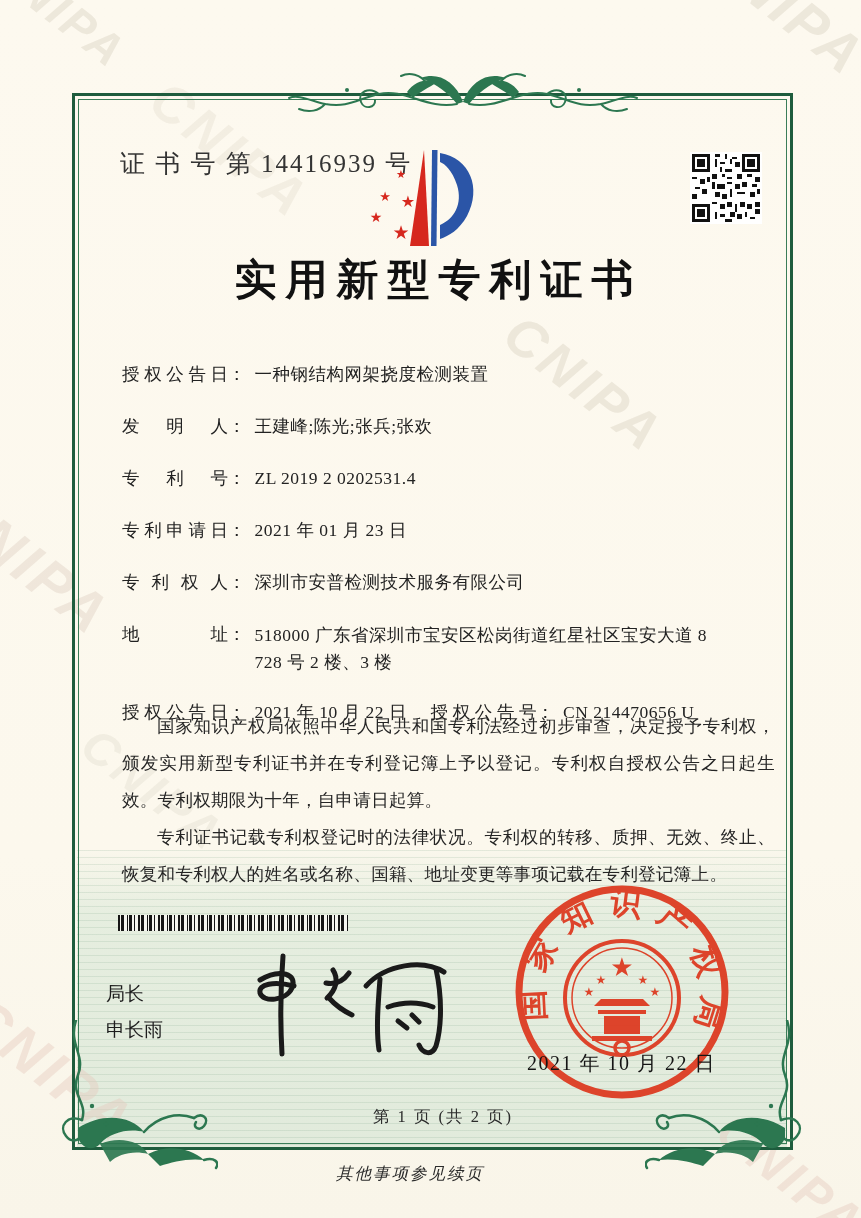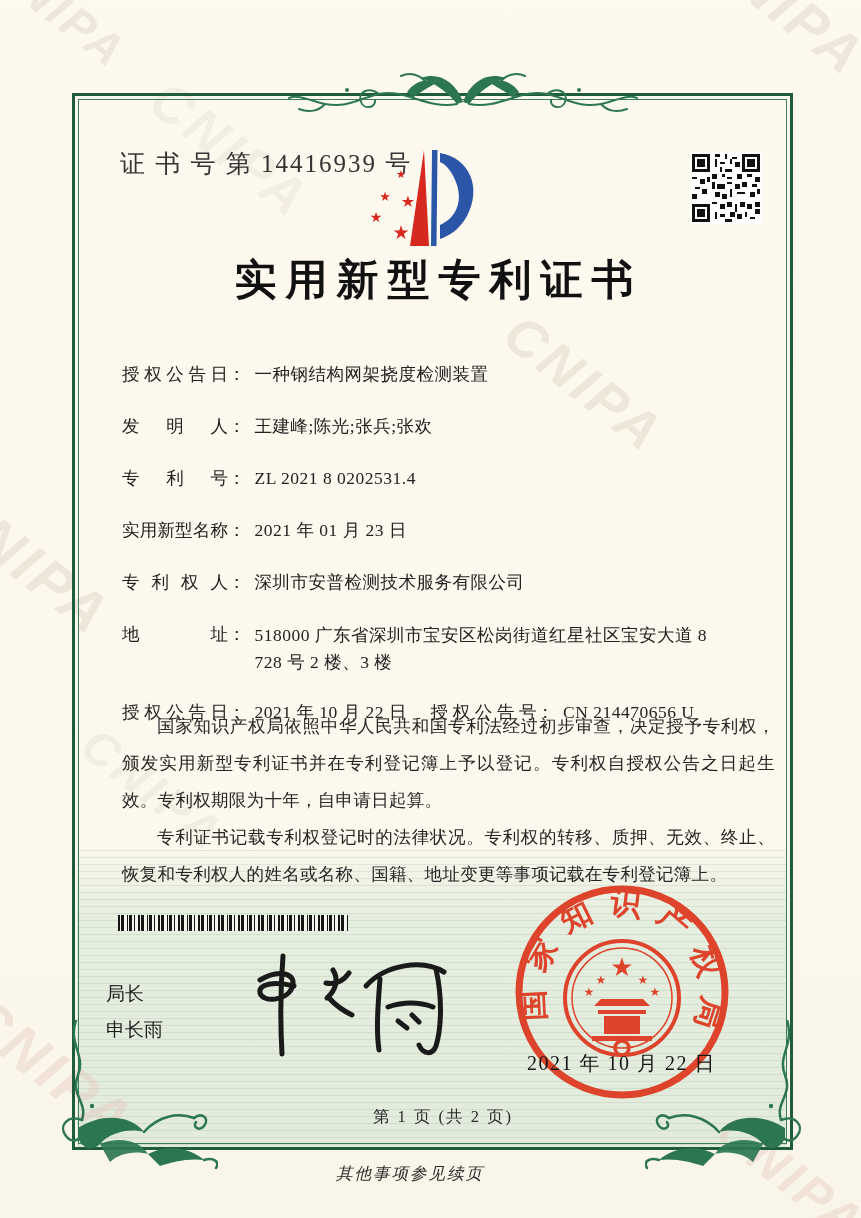--- a/index.html
+++ b/index.html
@@ -227,24 +227,24 @@
       <span class="fvalue">一种钢结构网架挠度检测装置</span>
     </div>
     <div class="frow">
       <span class="flabel">发明人</span>
         <span class="fcolon">：</span>
       <span class="fvalue">王建峰;陈光;张兵;张欢</span>
     </div>
     <div class="frow">
       <span class="flabel">专利号</span>
         <span class="fcolon">：</span>
-      <span class="fvalue">ZL 2021 8 0202531.4</span>
-    </div>
-    <div class="frow">
-      <span class="flabel">实用新型名称</span>
+      <span class="fvalue">ZL 2019 2 0202531.4</span>
+    </div>
+    <div class="frow">
+      <span class="flabel">专利申请日</span>
         <span class="fcolon">：</span>
       <span class="fvalue">2021 年 01 月 23 日</span>
     </div>
     <div class="frow">
       <span class="flabel">专利权人</span>
         <span class="fcolon">：</span>
       <span class="fvalue">深圳市安普检测技术服务有限公司</span>
     </div>
     <div class="frow addr">
       <span class="flabel">地址</span>

